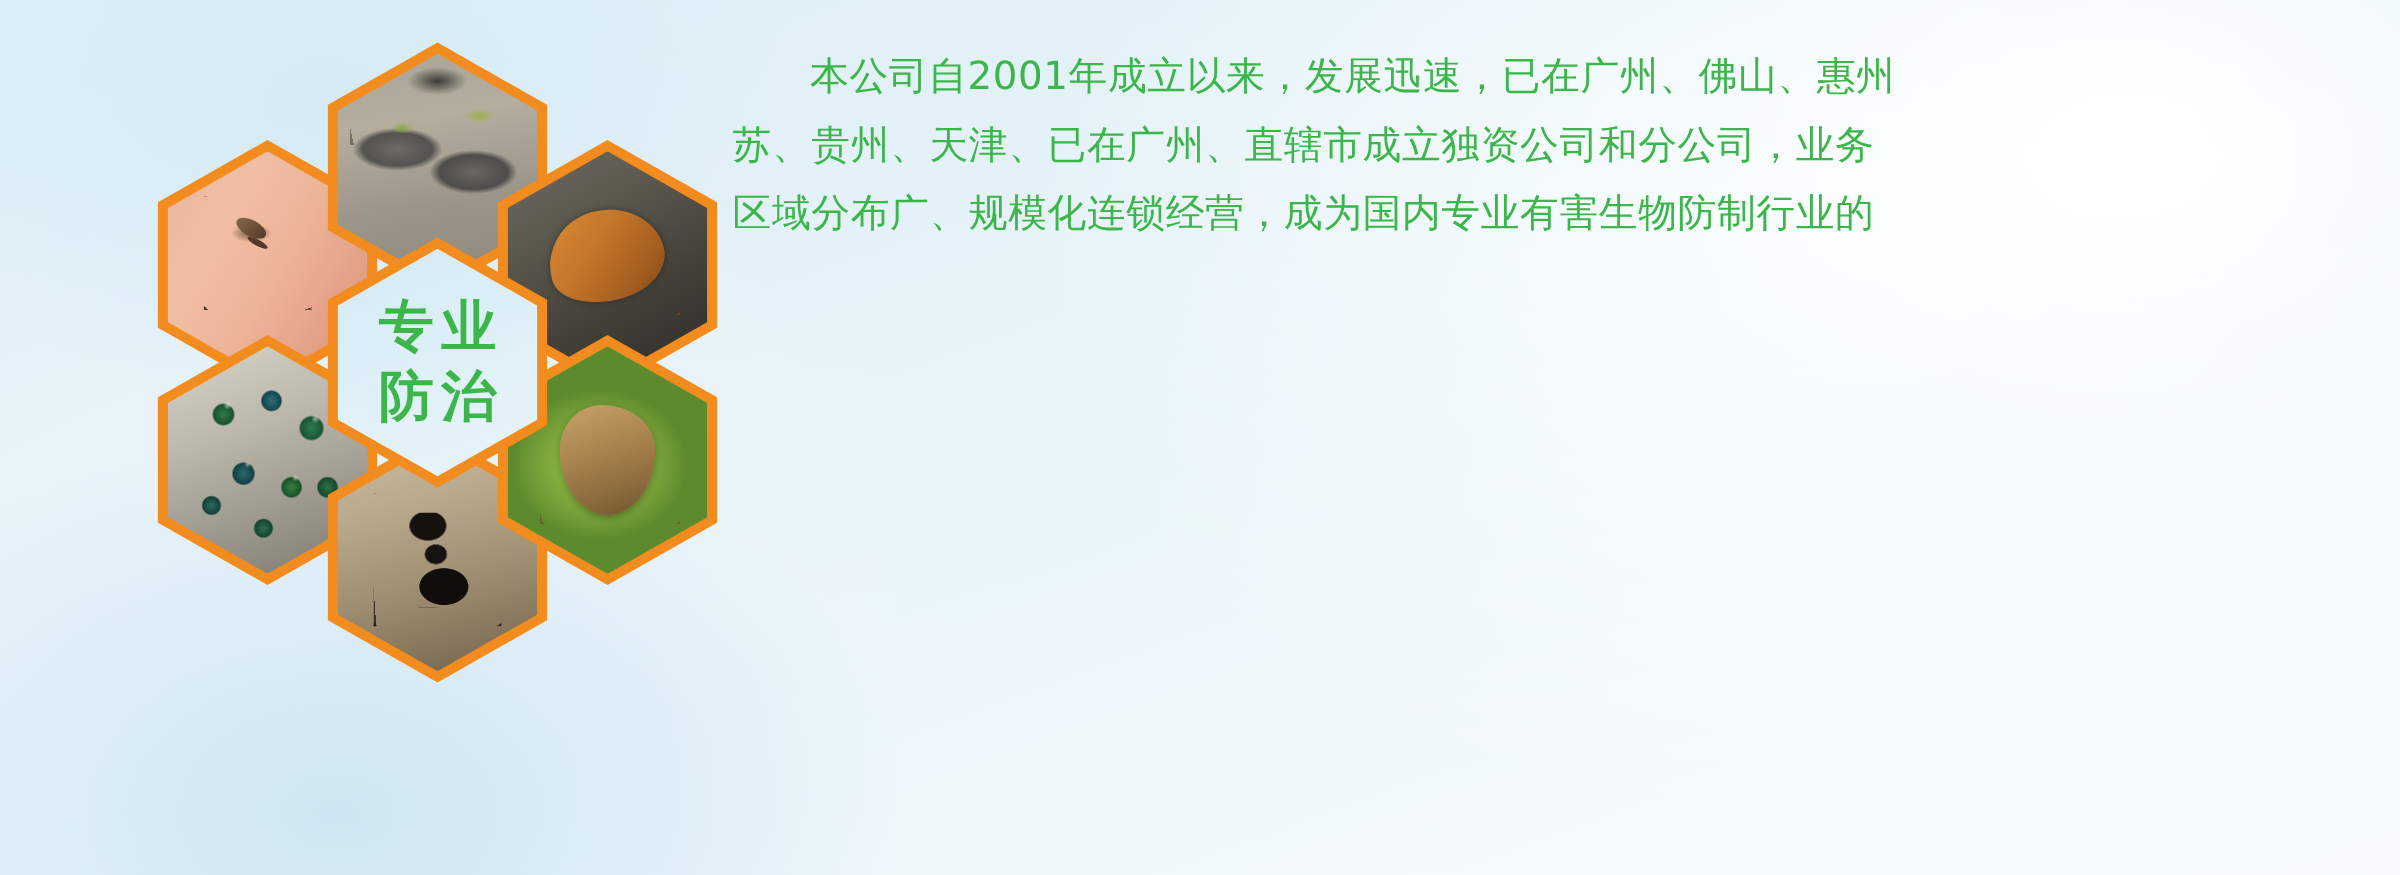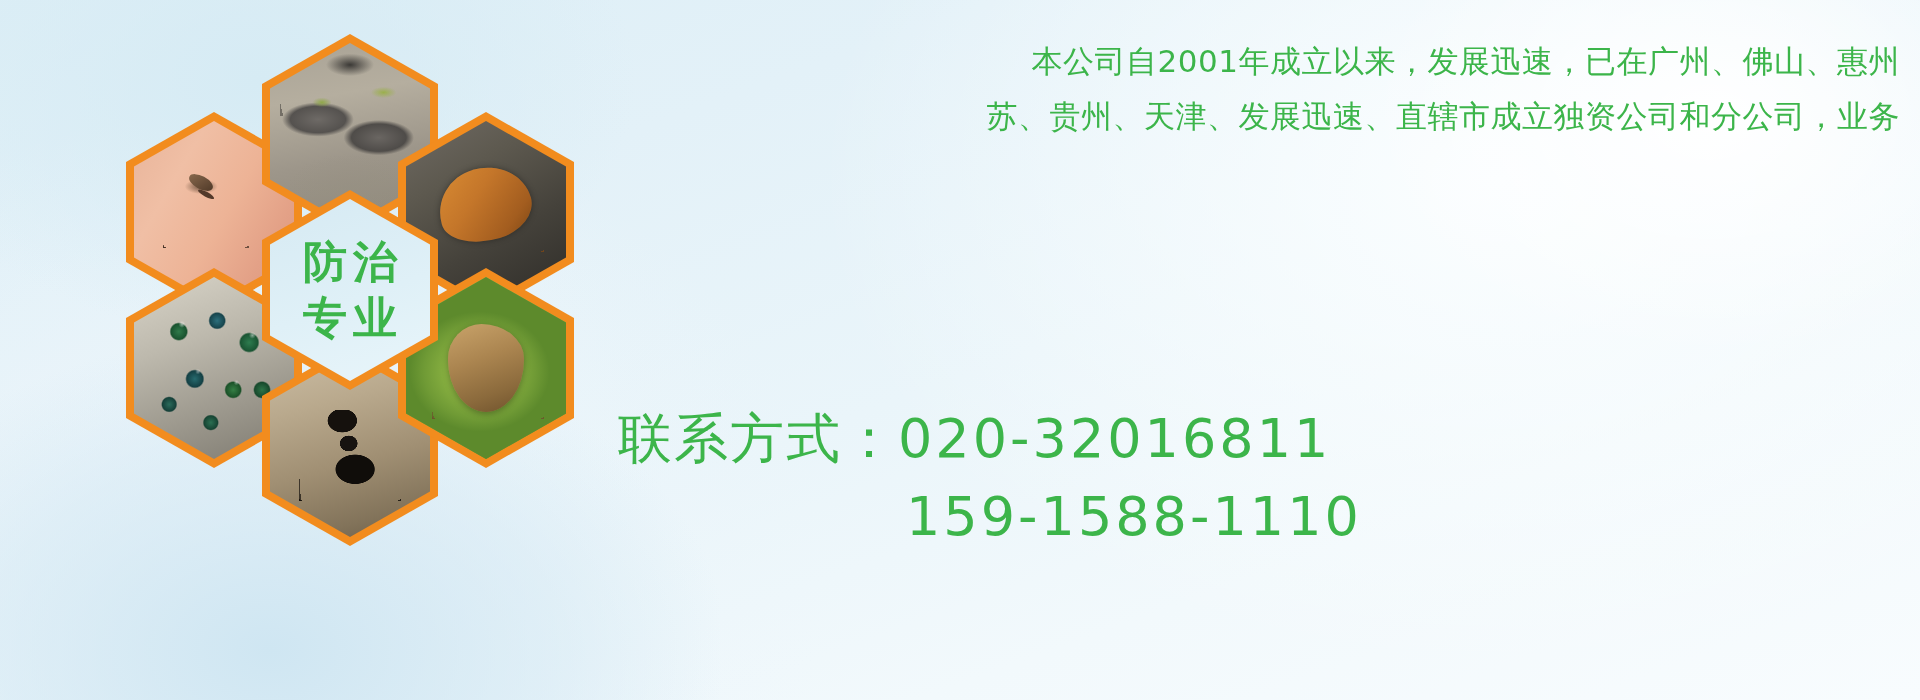--- a/index.html
+++ b/index.html
@@ -241,24 +241,23 @@
     font-size: 44px;
     font-weight: bold;
     letter-spacing: 6px;
     line-height: 1.28;
     text-indent: 6px;
   }
 
   
   #copy {
     position: absolute;
-    left: 610px;
+    left: 586px;
     top: 34px;
     width: 1290px;
-    text-align: right;
   }
   .para-line {
     color: #3cb54a;
     font-size: 31px;
     line-height: 55px;
     letter-spacing: 0.5px;
     white-space: nowrap;
   }
   .para-line.indent {
     text-indent: 62px;
@@ -328,30 +327,29 @@
     </div>
 
     <div class="hex" style="left:302px; top:254px;">
       <div class="inner">
         <div class="ph-stinkbug"></div>
       </div>
     </div>
 
     <div class="hex hex-center" style="left:166px; top:176px;">
       <div class="inner">
+        <div class="logo-line">专业</div>
         <div class="logo-line">防治</div>
-        <div class="logo-line">专业</div>
       </div>
     </div>
 
   </div>
 
   <div id="copy">
     <div class="para-line indent">本公司自2001年成立以来，发展迅速，已在广州、佛山、惠州</div>
-    <div class="para-line">苏、贵州、天津、发展迅速、直辖市成立独资公司和分公司，业务</div>
+    <div class="para-line">苏、贵州、天津、已在广州、直辖市成立独资公司和分公司，业务</div>
+    <div class="para-line">区域分布广、规模化连锁经营，成为国内专业有害生物防制行业的</div>
   </div>
 
   <div id="contact">
-    <div class="contact-line"><span>联系方式：</span><span class="contact-num">020-32016811</span></div>
-    <div class="contact-line second"><span class="contact-num">159-1588-1110</span></div>
   </div>
 
 </div>
 
 </body></html>

